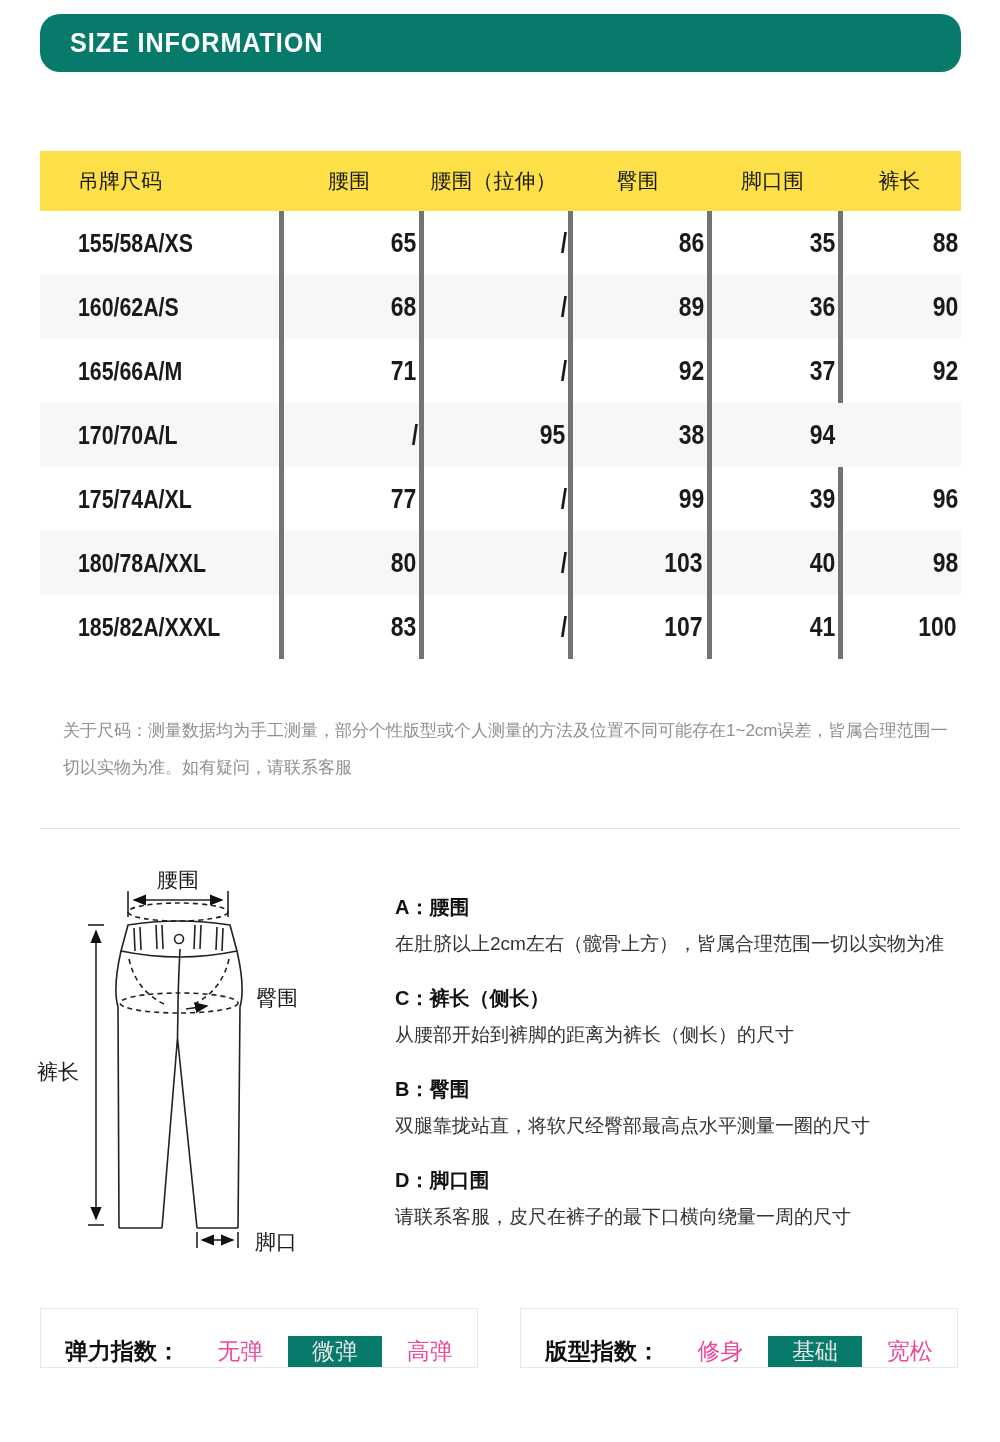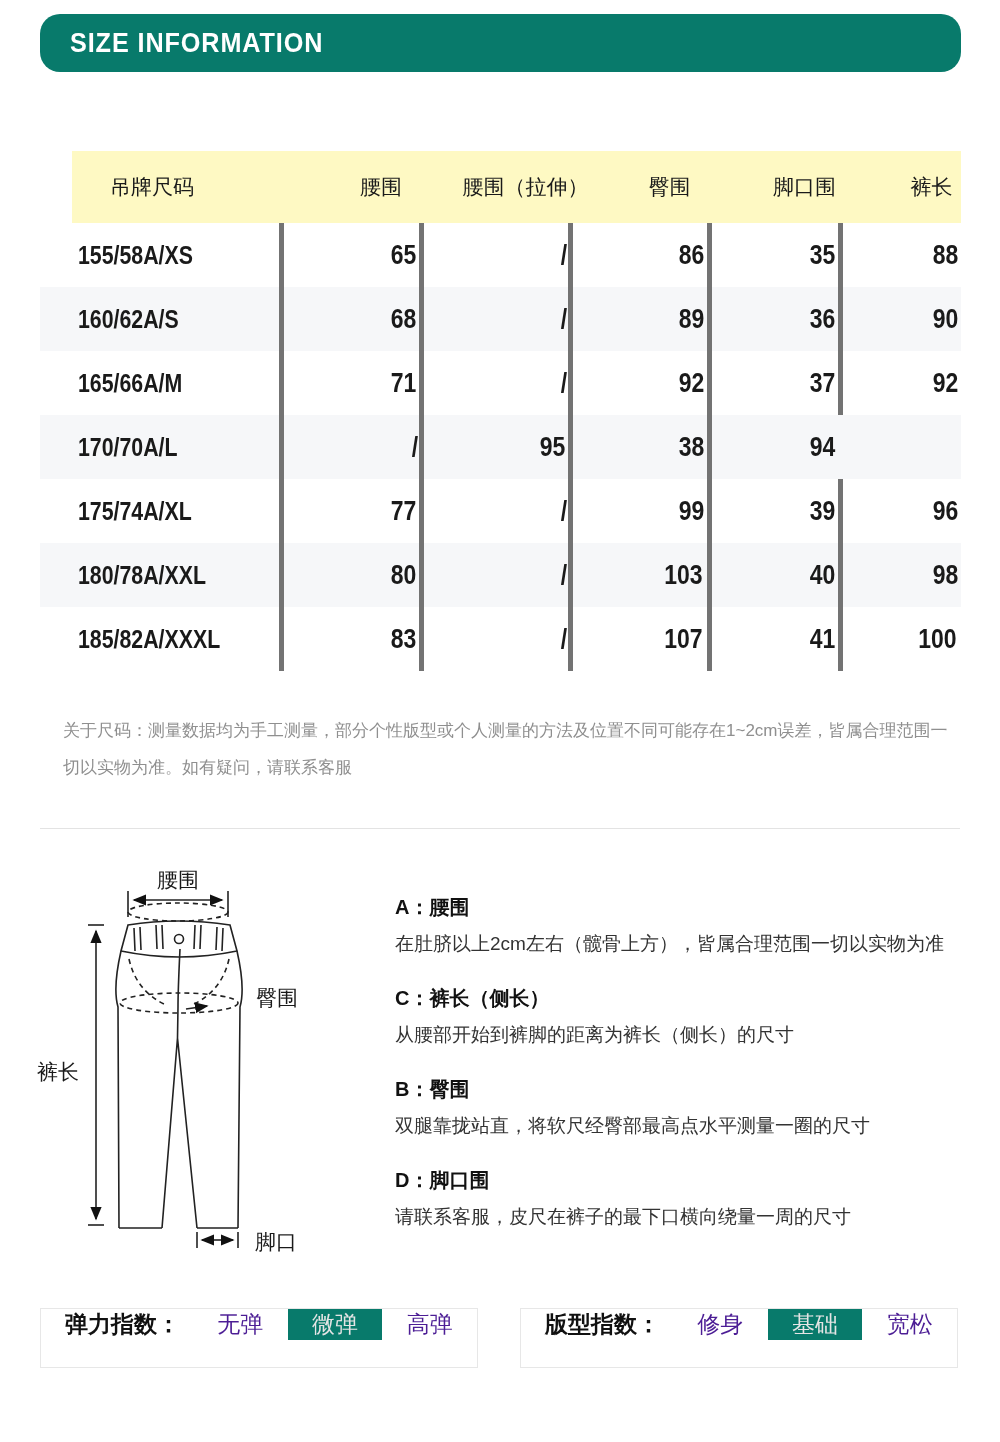--- a/index.html
+++ b/index.html
@@ -13,21 +13,21 @@
     background:#087a6b; border-radius:20px; display:flex; align-items:center;
   }
   .title-bar .title-text {
     color:#fff; font-size:28px; font-weight:700; letter-spacing:1px;
     margin-left:30px; display:inline-block; transform:scaleX(.9); transform-origin:left center;
   }
 
   
   .size-table { position:absolute; left:40px; top:151px; width:921px; }
   .tr { display:grid; grid-template-columns:239px 140px 149px 139px 131px 123px; }
-  .tr.head { height:72px; background:#fef9c3;margin-left:32px; }
+  .tr.head { height:60px; background:#fde047; }
   .tr.data { height:64px; background:#fff; }
   .tr.data.alt { background:#f6f7f9; }
   .td, .th { display:flex; align-items:center; justify-content:center; }
   .th { font-size:21px; color:#1a1a1a; }
   .td { font-size:28px; font-weight:700; }
   .col0 { justify-content:flex-start; padding-left:38px; }
   .td.col0 { font-size:26px;text-align:right; }
   .tr.data .td + .td { border-left:5px solid #737373;justify-content:flex-end; }
   .cond { display:inline-block; transform:scaleX(.82); transform-origin:center center; white-space:nowrap; }
   .col0 .cond { transform-origin:left center; }
@@ -51,31 +51,31 @@
 
   
   .guide { position:absolute; left:395px; top:893px; width:575px; }
   .guide-item { margin-bottom:25px; }
   .guide-h { font-size:20px; font-weight:700; line-height:28px; margin-bottom:8px; color:#111; }
   .guide-d { font-size:19px; line-height:30px; color:#333; }
 
   
   .index-box {
     position:absolute; top:1308px; height:60px; width:438px;
-    border:1px solid #e7e7e7; background:#fff; display:flex; align-items:flex-start;
+    border:1px solid #e7e7e7; background:#fff; display:flex; align-items:flex-end;
   }
   .index-box.left { left:40px; }
   .index-box.right { left:520px; }
   .index-label {
     flex:0 0 152px; display:flex; align-items:center; padding-left:24px;
     font-size:23px; font-weight:700; color:#111; white-space:nowrap;
   }
   .index-opt {
     flex:1; display:flex; align-items:center; justify-content:center;
-    font-size:23px; color:#4c1d95; white-space:nowrap;
+    font-size:23px; color:#ec4899; white-space:nowrap;
   }
   .index-opt.selected { background:#087a6b; color:#e5e5e5; }
 
   svg .ln { stroke:#222; stroke-width:1.6; fill:none; }
   svg .dash { stroke-dasharray:5 4; }
 </style>
 </head>
 <body>
 
 <div id="page">

